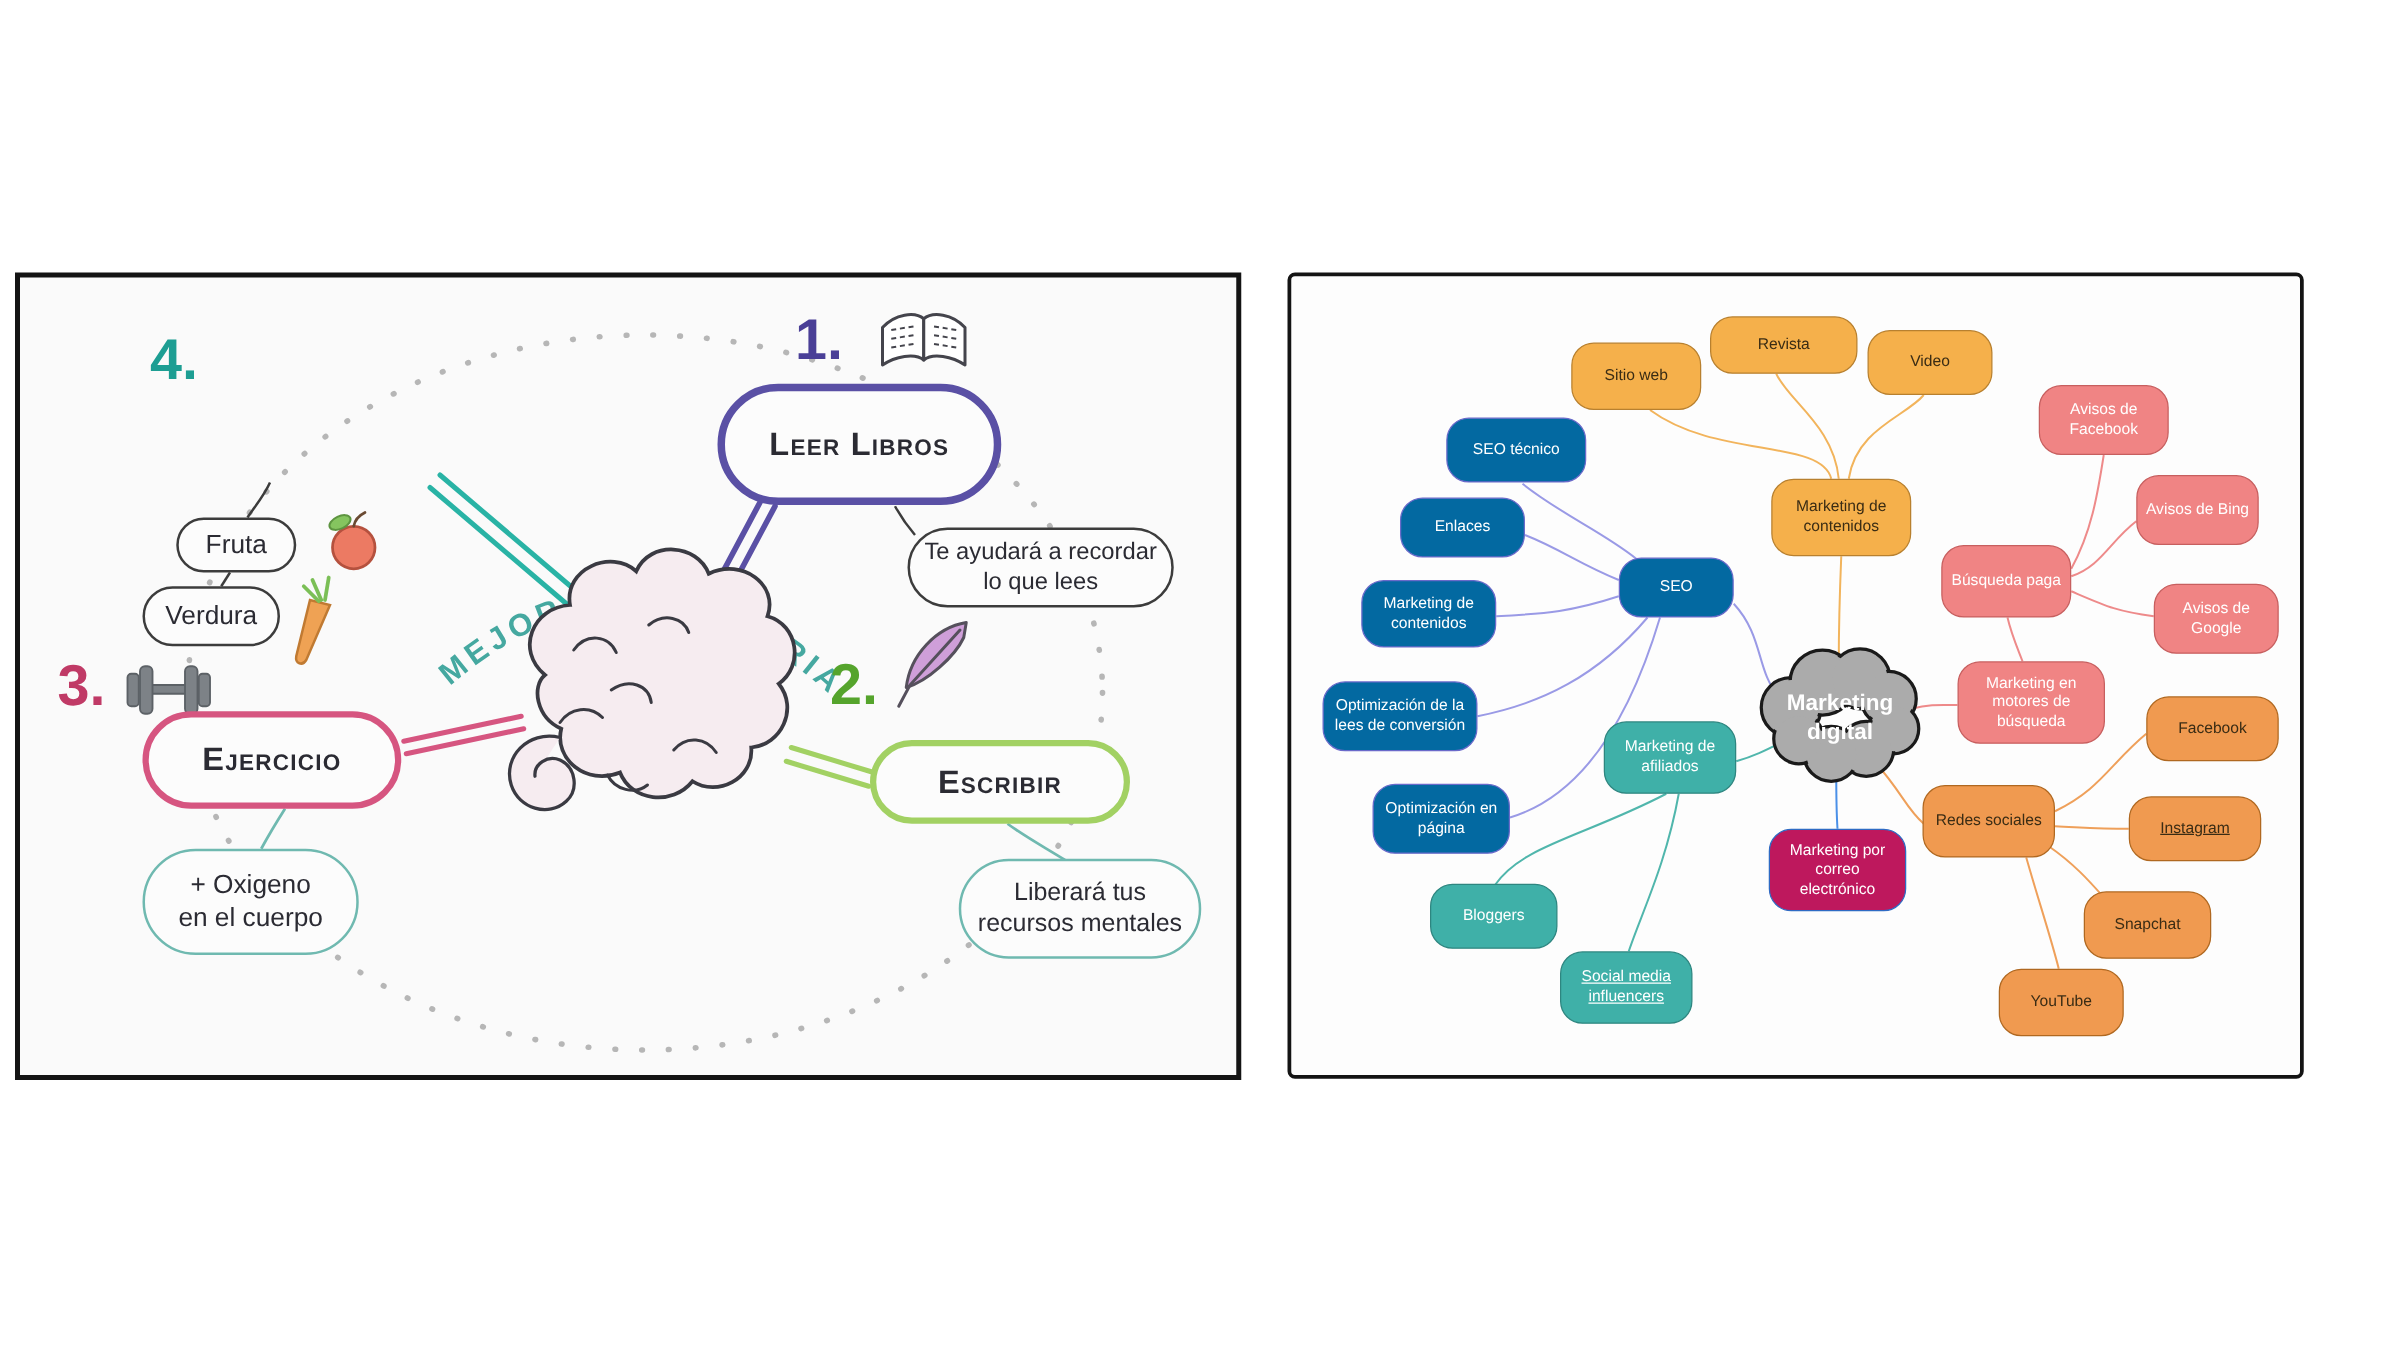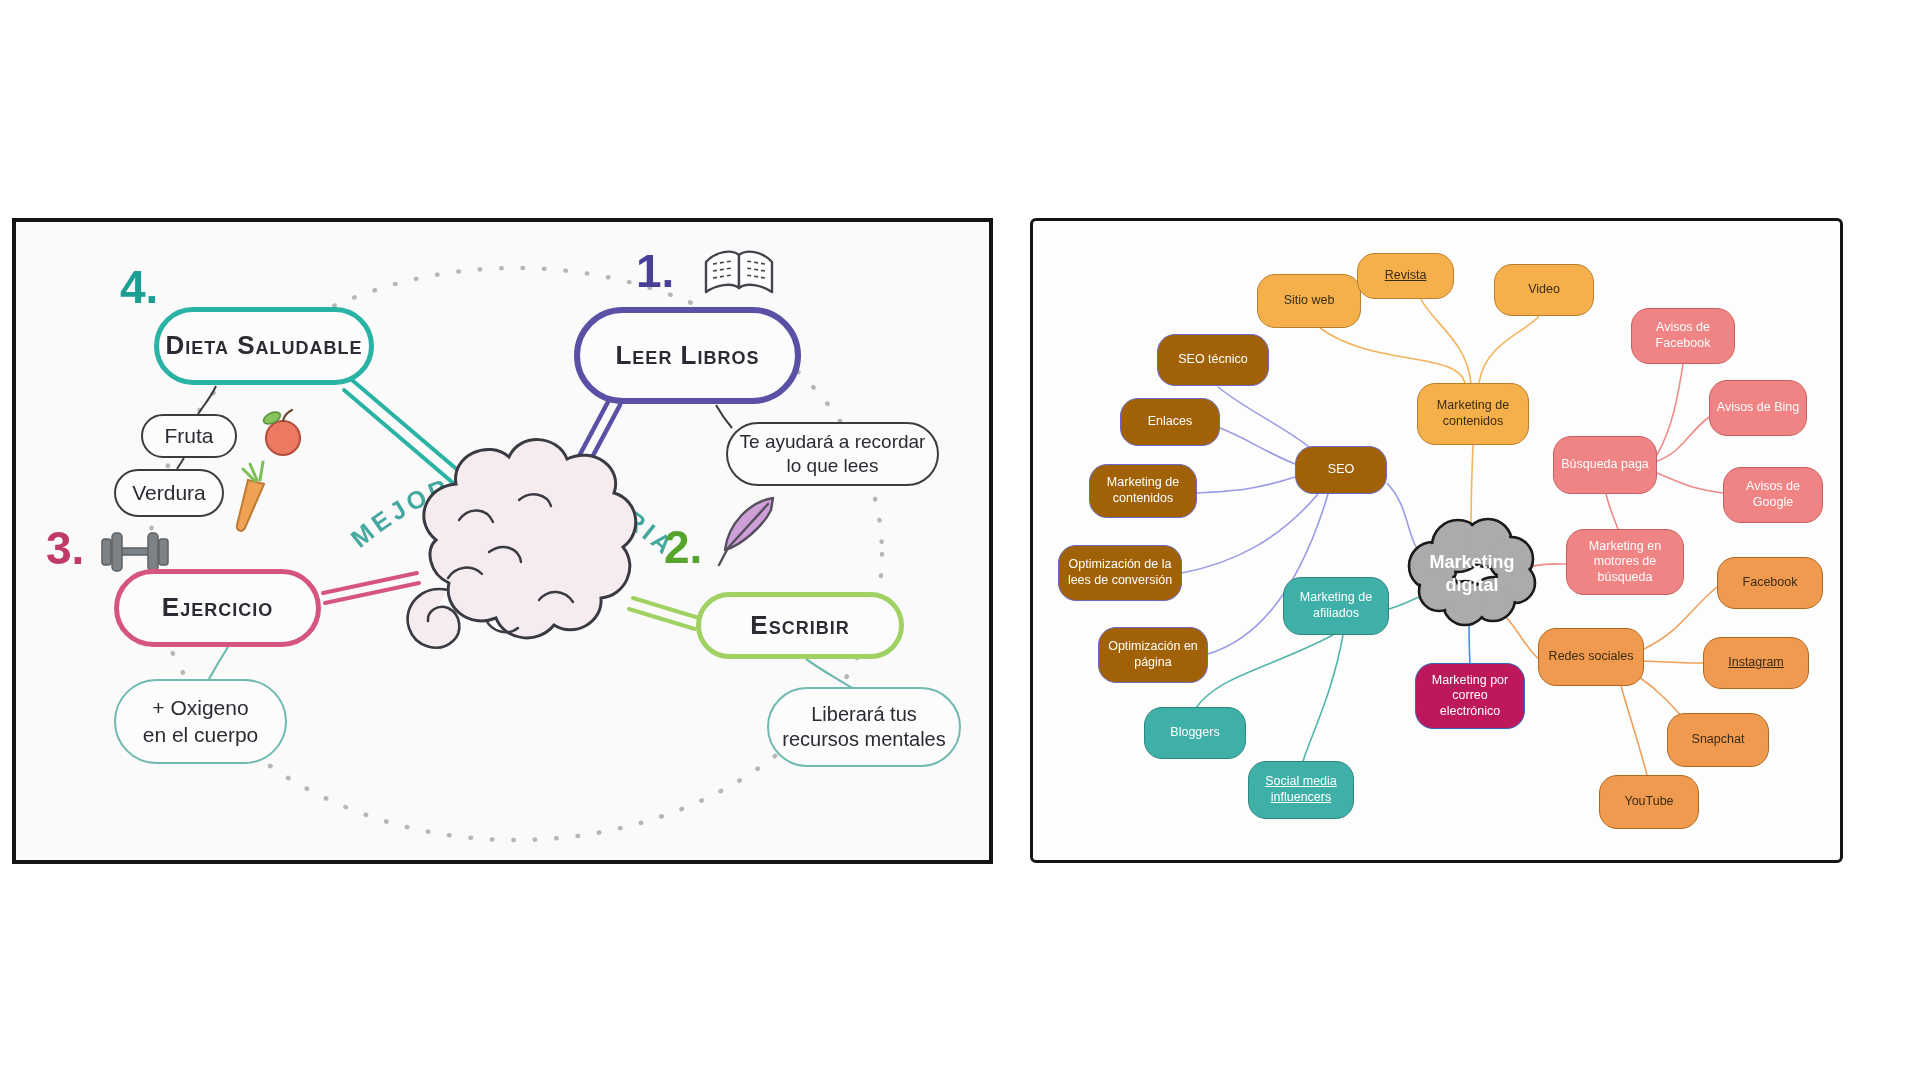--- a/index.html
+++ b/index.html
@@ -23,21 +23,21 @@
   .b-thinteal{border:2.5px solid #6fb9b0;border-radius:45px;font-size:20px;}
   .b-note{border:2px solid #3c3c3c;border-radius:34px;font-size:19px;}
   .hand-number{position:absolute;font-size:46px;font-weight:bold;line-height:1;}
   .arc-title{font-size:25px;font-weight:bold;letter-spacing:4px;word-spacing:30px;fill:#45a8a0;}
 
   
   .n{position:absolute;display:flex;align-items:center;justify-content:center;text-align:center;
      border-radius:18px;font-size:12.5px;line-height:1.25;padding:4px 6px;box-sizing:border-box;}
   .c-yellow{background:#f5b04b;border:1.5px solid #b8802f;color:#3a2c14;}
   .c-orange{background:#f09a50;border:1.5px solid #b06820;color:#3a2c14;}
-  .c-purple{background:#a16207;border:1.5px solid #6a6aca;color:#ffffff;}
+  .c-purple{background:#0369a1;border:1.5px solid #6a6aca;color:#ffffff;}
   .c-salmon{background:#f08484;border:1.5px solid #c75f5f;color:#ffffff;}
   .c-teal{background:#3fb0a8;border:1.5px solid #2e8680;color:#ffffff;}
   .c-blue{background:#be185d;border:1.5px solid #2f6bc4;color:#ffffff;}
   .cloud-label{position:absolute;display:flex;align-items:center;justify-content:center;text-align:center;
      color:#ffffff;font-weight:bold;font-size:18px;line-height:1.3;}
 </style>
 </head>
 <body>
 
 <div class="canvas">
@@ -146,21 +146,20 @@
             <path d="M 239,259 L 227,247"></path>
         </g>
       </g>
     </svg>
 
     <div class="hand-number" style="left:104px;top:42px;color:#1d9e93;">4.</div>
     <div class="hand-number" style="left:620px;top:26px;color:#4a3f97;">1.</div>
     <div class="hand-number" style="left:648px;top:302px;color:#55a42c;">2.</div>
     <div class="hand-number" style="left:30px;top:303px;color:#c03a66;">3.</div>
 
-    <div class="bubble big b-dieta" style="left:138px;top:85px;width:220px;height:78px;">Dieta Saludable</div>
 
     <div class="bubble b-thin" style="left:125px;top:192px;width:96px;height:44px;">Fruta</div>
 
     <div class="bubble b-thin" style="left:98px;top:247px;width:110px;height:48px;">Verdura</div>
 
     <div class="bubble b-note" style="left:710px;top:200px;width:213px;height:64px;">
       <div class="stack">
         <span>Te ayudará a recordar</span>
         <span>lo que lees</span>
       </div>
@@ -261,21 +260,21 @@
 
     <div class="n c-purple" style="left:262px;top:225px;width:92px;height:48px;">SEO</div>
     <div class="n c-purple" style="left:124px;top:113px;width:112px;height:52px;">SEO técnico</div>
     <div class="n c-purple" style="left:87px;top:177px;width:100px;height:48px;">Enlaces</div>
     <div class="n c-purple" style="left:56px;top:243px;width:108px;height:54px;">Marketing de contenidos</div>
     <div class="n c-purple" style="left:25px;top:324px;width:124px;height:56px;">Optimización de la lees de conversión</div>
     <div class="n c-purple" style="left:65px;top:406px;width:110px;height:56px;">Optimización en página</div>
 
     <div class="n c-yellow" style="left:384px;top:162px;width:112px;height:62px;">Marketing de contenidos</div>
     <div class="n c-yellow" style="left:224px;top:53px;width:104px;height:54px;">Sitio web</div>
-    <div class="n c-yellow" style="left:324px;top:32px;width:97px;height:46px;text-decoration:underline;">Revista</div>
+    <div class="n c-yellow" style="left:335px;top:32px;width:118px;height:46px;">Revista</div>
     <div class="n c-yellow" style="left:461px;top:43px;width:100px;height:52px;">Video</div>
 
     <div class="n c-salmon" style="left:533px;top:308px;width:118px;height:66px;">Marketing en motores de búsqueda</div>
     <div class="n c-salmon" style="left:520px;top:215px;width:104px;height:58px;">Búsqueda paga</div>
     <div class="n c-salmon" style="left:598px;top:87px;width:104px;height:56px;">Avisos de Facebook</div>
     <div class="n c-salmon" style="left:676px;top:159px;width:98px;height:56px;">Avisos de Bing</div>
     <div class="n c-salmon" style="left:690px;top:246px;width:100px;height:56px;">Avisos de Google</div>
 
     <div class="n c-orange" style="left:505px;top:407px;width:106px;height:58px;">Redes sociales</div>
     <div class="n c-orange" style="left:684px;top:336px;width:106px;height:52px;">Facebook</div>

